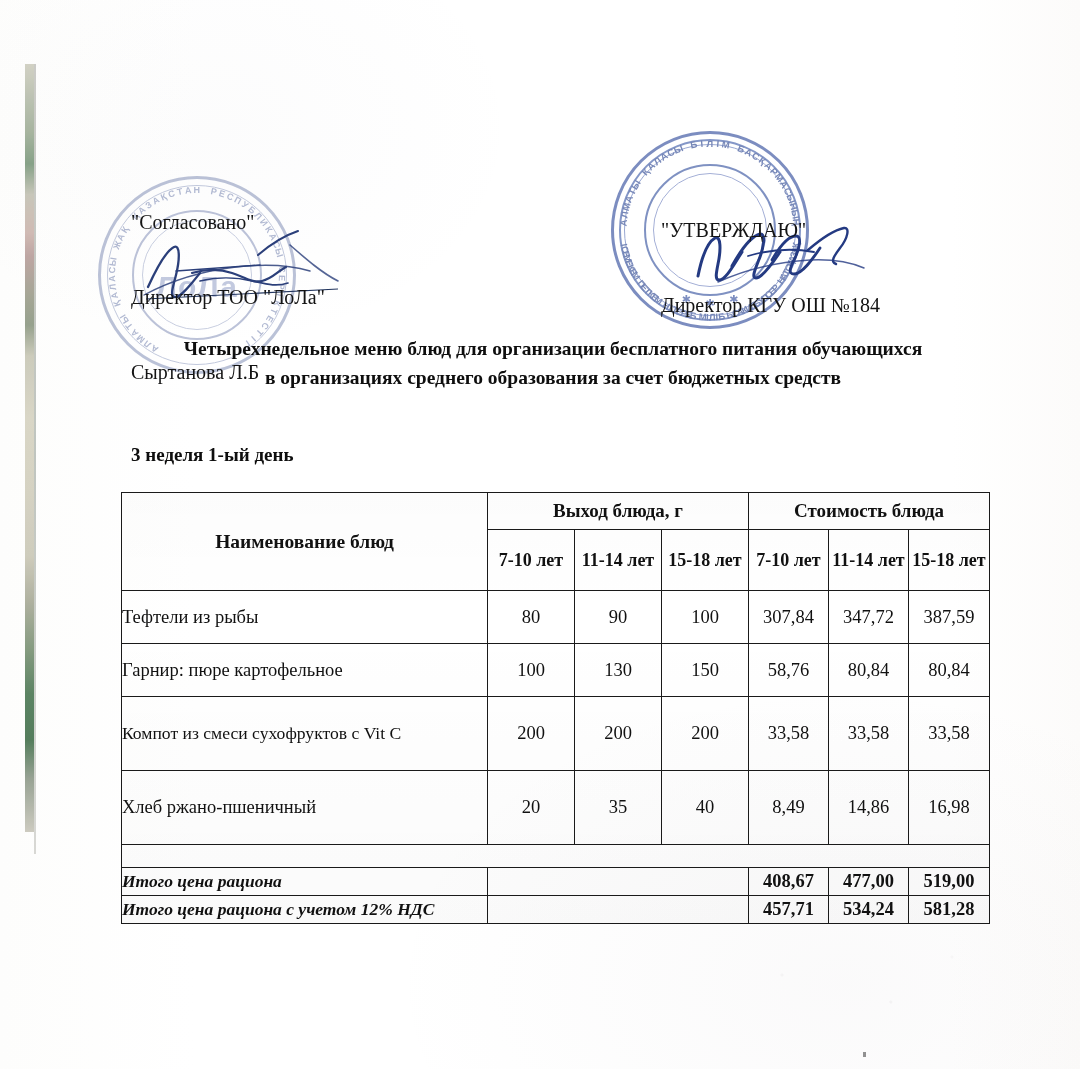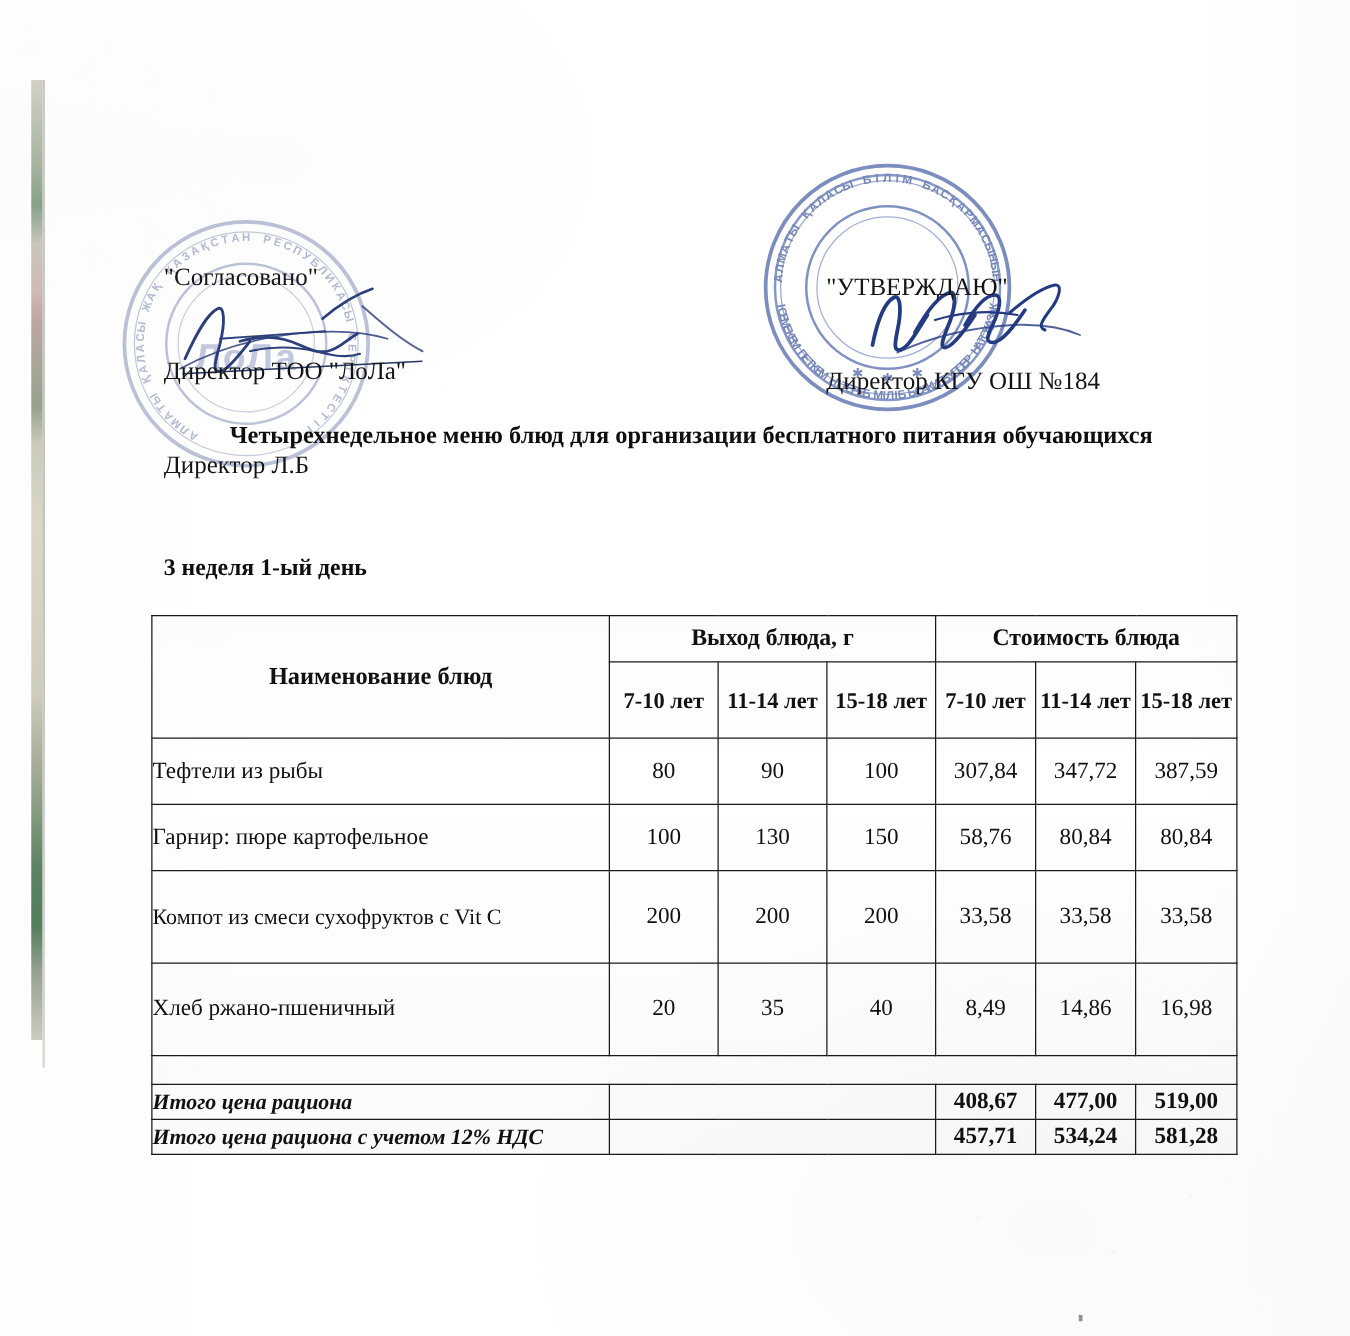--- a/index.html
+++ b/index.html
@@ -479,30 +479,31 @@
       <path d="M84,40 C92,26 100,16 108,16 C114,16 112,28 106,40 C102,48 100,54 106,54 C114,54 124,40 132,28" stroke-width="2.8"></path>
       <path d="M60,36 C80,30 104,28 126,32" stroke-width="1.8"></path>
       <path d="M120,30 C134,18 146,10 156,8 C162,7 160,18 152,28 C146,36 142,42 148,44" stroke-width="2.4"></path>
       <path d="M30,62 C56,50 88,42 122,40 C144,39 162,42 176,48" stroke-width="1.5" opacity=".8"></path>
     </g>
   </svg>
 
   <div class="hdr-block" id="hdr-left">
     <div>"Согласовано"</div>
     <div>Директор ТОО "ЛоЛа"</div>
-    <div>Директор Л.Б</div>
+    <div>Сыртанова Л.Б</div>
   </div>
 
   <div class="hdr-block" id="hdr-right">
     <div>"УТВЕРЖДАЮ"</div>
     <div>Директор КГУ ОШ №184</div>
   </div>
 
   <div id="doc-title">
     <div>Четырехнедельное меню блюд для организации бесплатного питания обучающихся</div>
+    <div>в организациях среднего образования за счет бюджетных средств</div>
   </div>
   <div id="week-day">3 неделя 1-ый день</div>
 
   <table id="menu-table">
     <colgroup>
       <col style="width:366px">
       <col style="width:87px">
       <col style="width:87px">
       <col style="width:87px">
       <col style="width:80px">

